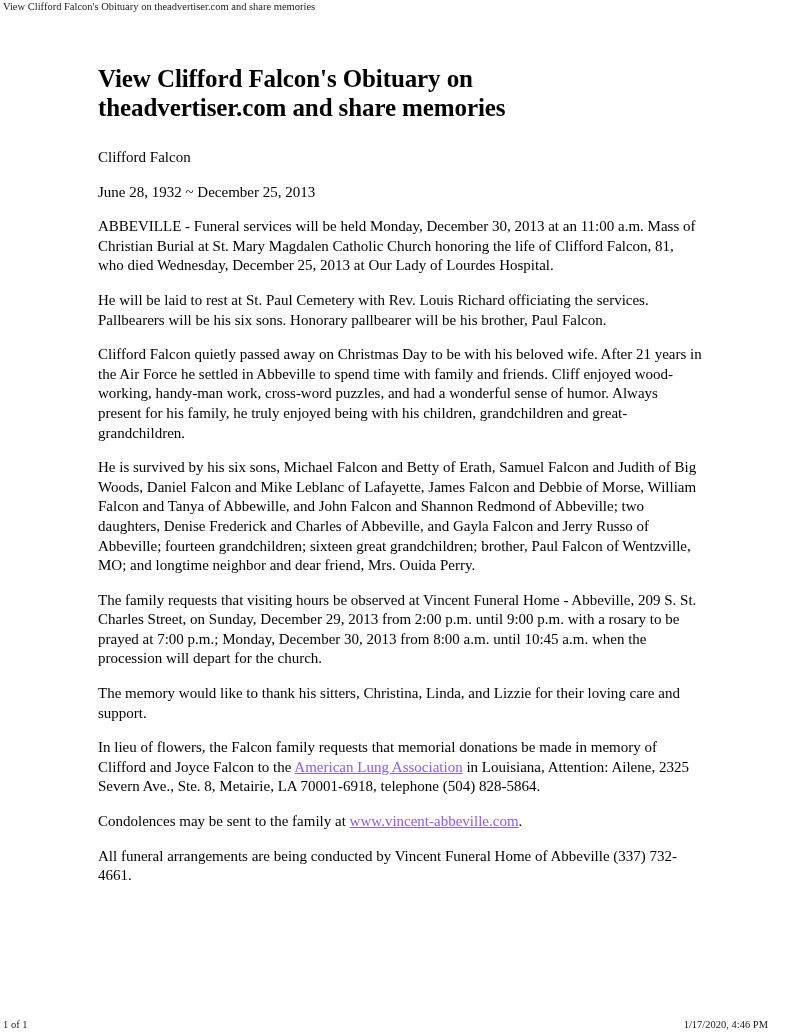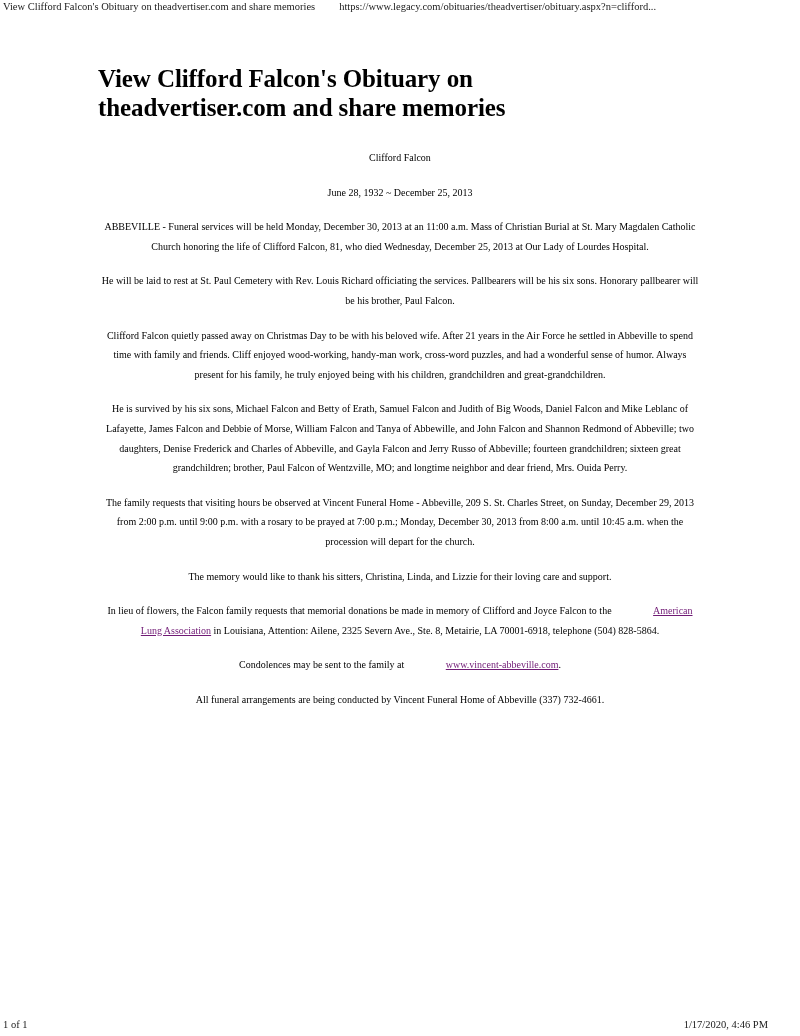--- a/index.html
+++ b/index.html
@@ -49,29 +49,28 @@
   .doc-title {
     font-size: 25px;
     line-height: 29px;
     font-weight: bold;
     margin: 0 0 26px 0;
     letter-spacing: -0.1px;
     max-width: 470px;
   }
 
   p.body-text {
-    font-size: 10px;
+    font-size: 15px;
     line-height: 19.6px;
     margin: 0 0 15px 0;
-    text-align: center;
+    text-align: left;
   }
 
   a.inline-link {
-    color: #701a75;
-    margin-left: 39px;
+    color: #8b5cf6;
   }
 
   
   .print-footer {
     position: absolute;
     bottom: 4px;
     left: 0;
     width: 768px;
     height: 16px;
     display: flex;
@@ -82,21 +81,20 @@
     color: #1a1a1a;
   }
   .print-footer .pf-left { padding-left: 3px; }
   .print-footer .pf-right { }
 </style>
 </head>
 <body>
 
 <div class="print-header">
   <span class="ph-title">View Clifford Falcon's Obituary on theadvertiser.com and share memories</span>
-  <span class="ph-url">https://www.legacy.com/obituaries/theadvertiser/obituary.aspx?n=clifford...</span>
 </div>
 
 <div class="page">
 
   <h1 class="doc-title">View Clifford Falcon's Obituary on theadvertiser.com and share memories</h1>
 
   <p class="body-text">Clifford Falcon</p>
 
   <p class="body-text">June 28, 1932 ~ December 25, 2013</p>
 

